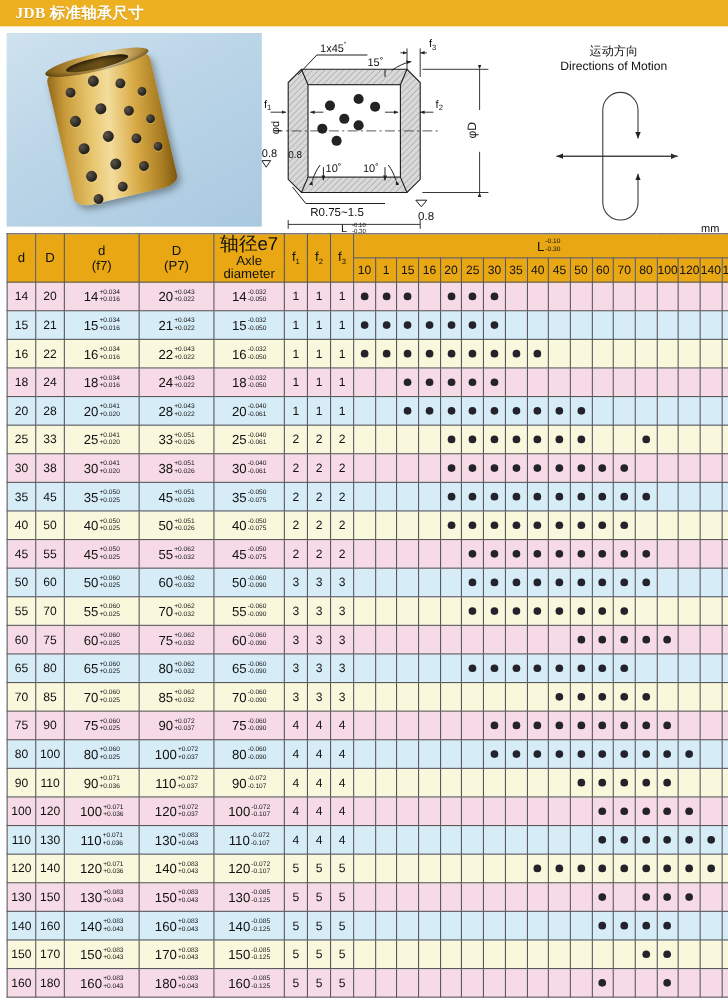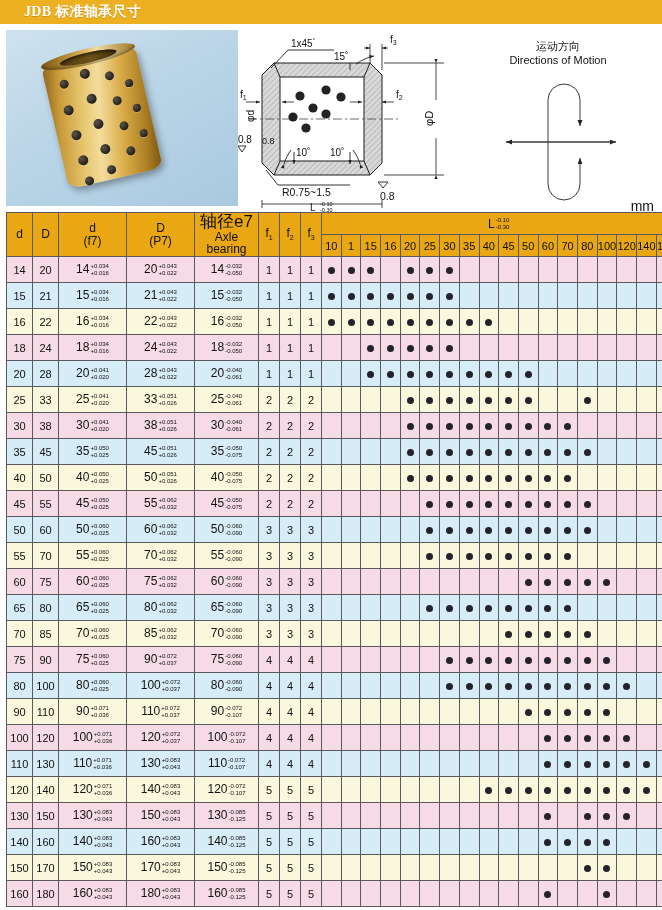--- a/index.html
+++ b/index.html
@@ -8,21 +8,21 @@
     background:#ffffff;
     font-family:"Liberation Sans", sans-serif;
     color:#1a1a1a;
     overflow:hidden;
   }
   
   .titlebar{
     height:24px;
     background:#edb021;
     display:flex;align-items:center;
-    padding-left:24px;
+    padding-left:14px;
     box-sizing:border-box;
   }
   .titlebar .t{
     color:#ffffff;
     font-family:"Liberation Serif", serif;
     font-weight:bold;
     font-size:14px;
     letter-spacing:.3px;
     text-shadow:0 1px 0 rgba(140,90,0,.35);
     white-space:nowrap;
@@ -65,21 +65,21 @@
     background:linear-gradient(95deg,#4e3a10,#6d5218 55%,#3d2d0b);
     box-shadow:inset 0 2px 3px rgba(0,0,0,.55);
   }
   .bdot{position:absolute;border-radius:50%;
     background:radial-gradient(circle at 35% 30%,#5c5348,#22201c 70%,#100f0d);
     box-shadow:0 1px 1px rgba(255,235,170,.35);}
 
   .diagram{flex:1 1 auto;position:relative;}
   .mmlabel{
     position:absolute;right:8px;bottom:-2px;
-    font-size:14px;color:#111;
+    font-size:10px;color:#111;
   }
 
   
   .tablewrap{padding:0 6px;box-sizing:border-box;}
   table.spec{
     border-collapse:collapse;
     width:650px;
     table-layout:fixed;
     font-size:10px;
   }
@@ -300,21 +300,21 @@
           <div>d</div>
             <div>(f7)</div>
         </th>
         <th class="bighead" rowspan="2">
           <div>D</div>
             <div>(P7)</div>
         </th>
         <th class="bighead" rowspan="2">
           <div class="cn">轴径e7</div>
           <div>Axle</div>
-          <div>bearing</div>
+          <div>diameter</div>
         </th>
         <th class="bighead" rowspan="2">
           <span>f</span><sub style="font-size:7px">1</sub>
         </th>
         <th class="bighead" rowspan="2">
           <span>f</span><sub style="font-size:7px">2</sub>
         </th>
         <th class="bighead" rowspan="2">
           <span>f</span><sub style="font-size:7px">3</sub>
         </th>

